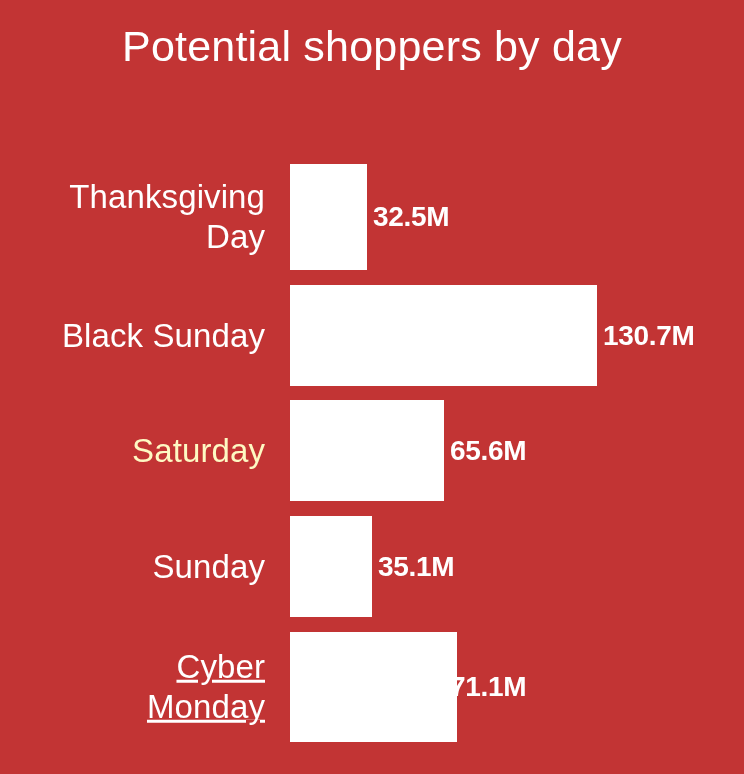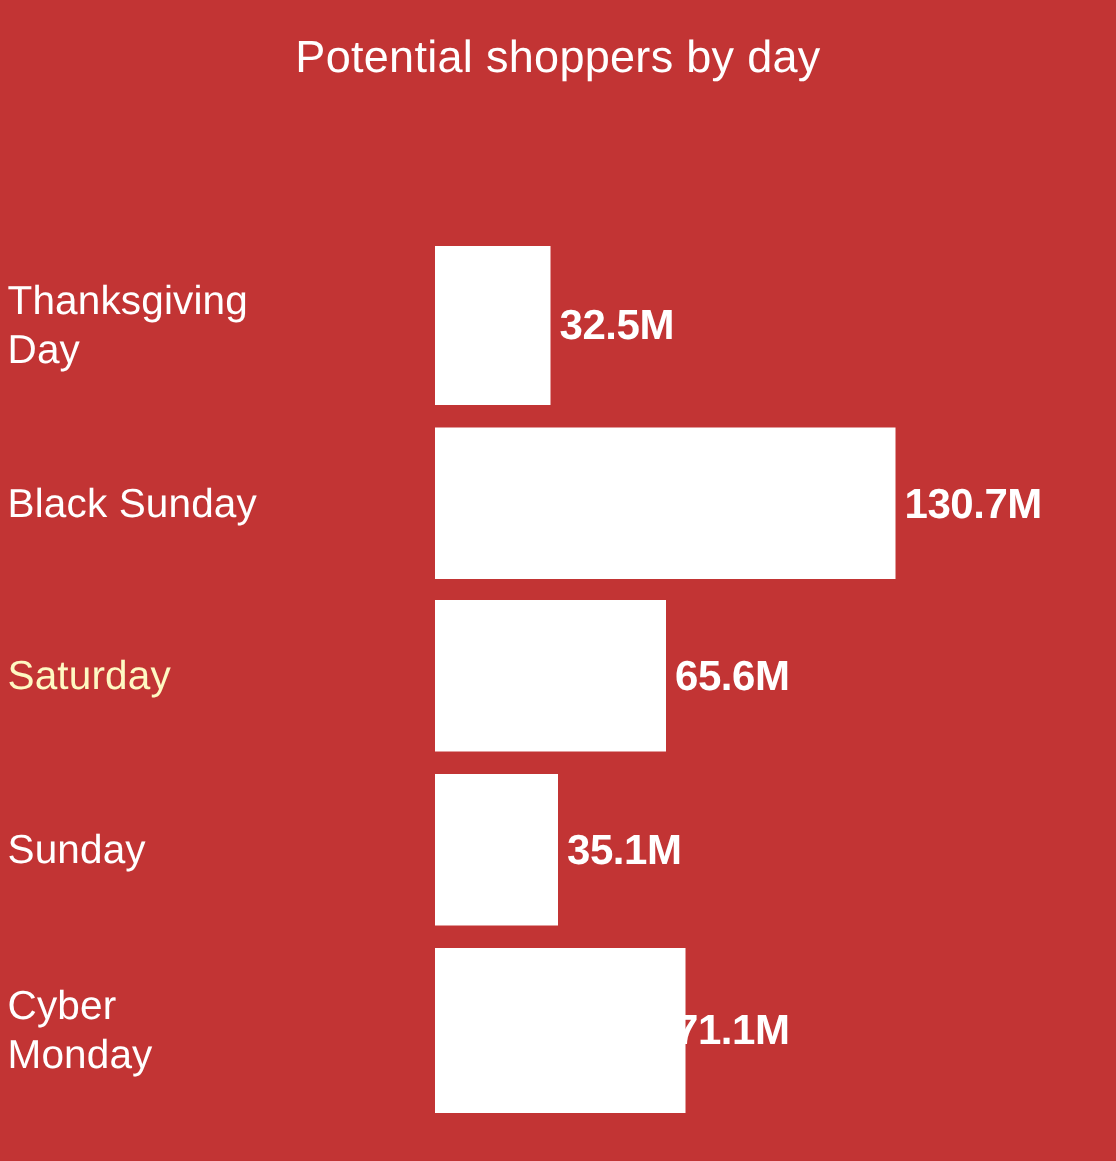--- a/index.html
+++ b/index.html
@@ -22,21 +22,21 @@
     box-sizing: border-box;
   }
   .chart-title {
     position: absolute;
     top: 22px;
     left: 0;
     width: 744px;
     text-align: center;
     color: #ffffff;
     font-family: "Liberation Sans", sans-serif;
-    font-size: 30px;
+    font-size: 43px;
     font-weight: 300;
     letter-spacing: 0.2px;
     line-height: 1.15;
     white-space: nowrap;
   }
   .plot-area {
     position: absolute;
     left: 0;
     top: 152px;
     width: 744px;
@@ -45,23 +45,24 @@
   .bar-row {
     position: absolute;
     left: 0;
     width: 744px;
     display: block;
   }
   .cat-label {
     position: absolute;
     right: 479px;      
     width: 260px;
+    text-align: right;
     color: #ffffff;
     font-family: "Liberation Sans", sans-serif;
-    font-size: 27px;
+    font-size: 33px;
     font-weight: 300;
     line-height: 1.22;
     letter-spacing: 0.1px;
     top: 50%;
     transform: translateY(-50%);
     white-space: pre-line;
   }
   .bar-track {
     position: absolute;
     left: 290px;
@@ -123,21 +124,21 @@
 
     <div class="bar-row" style="top: 364px; height: 101px;">
       <div class="cat-label" style="color: rgb(255, 255, 255);">Sunday</div>
       <div class="bar-track" style="width: 82px;">
         <div class="bar" style="width: 82px; background: rgb(255, 255, 255);"></div>
         <div class="bar-value" style="left: 88px; color: rgb(255, 255, 255);">35.1M</div>
       </div>
     </div>
 
     <div class="bar-row" style="top: 480px; height: 110px;">
-      <div class="cat-label" style="color: rgb(255, 255, 255);">Cyber
+      <div class="cat-label" style="color: rgb(255, 255, 255); text-decoration: underline;">Cyber
 Monday</div>
       <div class="bar-track" style="width: 167px;">
         <div class="bar" style="width: 167px; background: rgb(255, 255, 255);"></div>
         <div class="bar-value" style="left: 160px; color: rgb(255, 255, 255);">71.1M</div>
       </div>
     </div>
 
   </div>
 </div>
 

